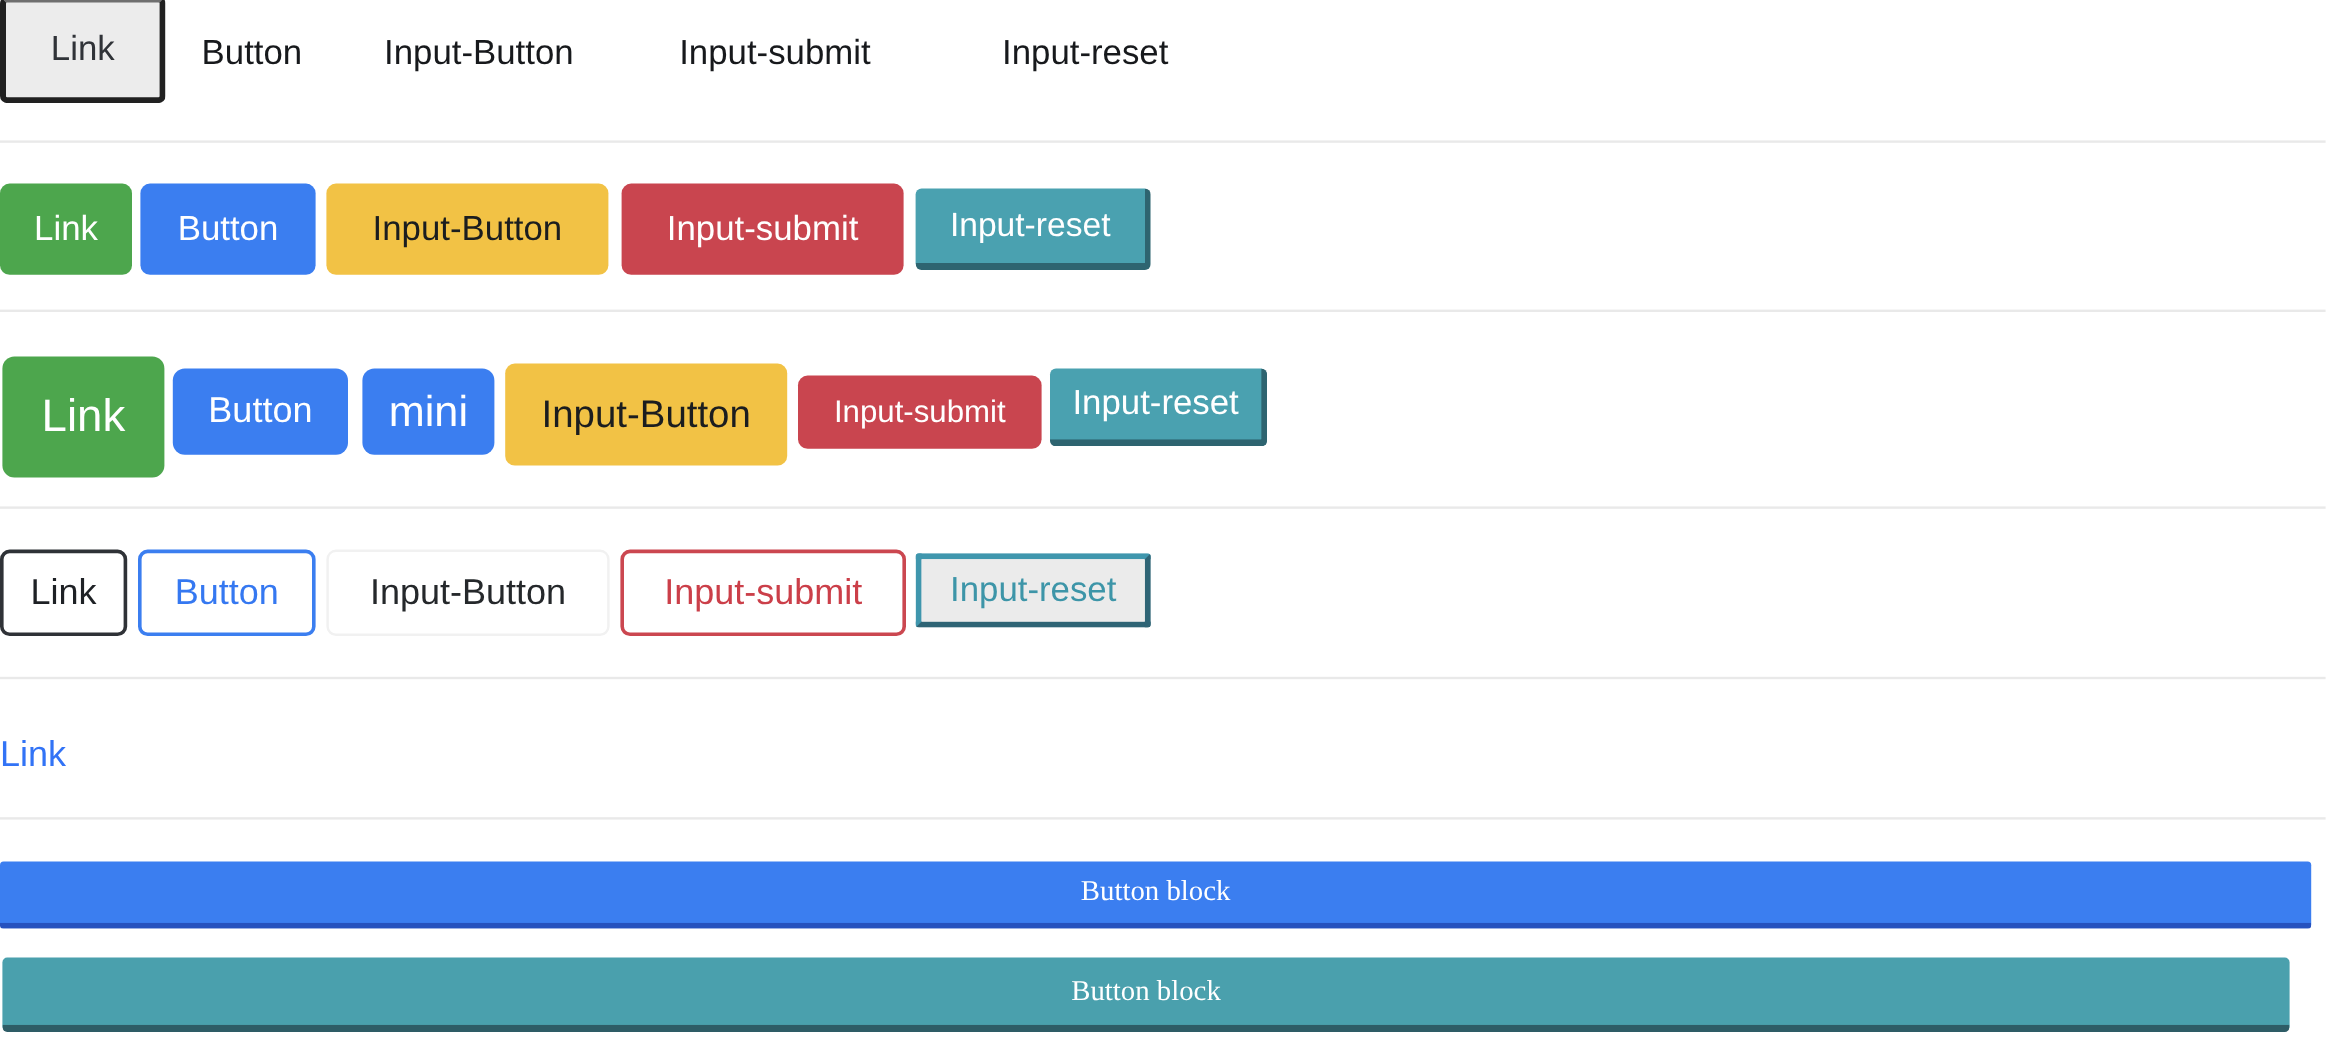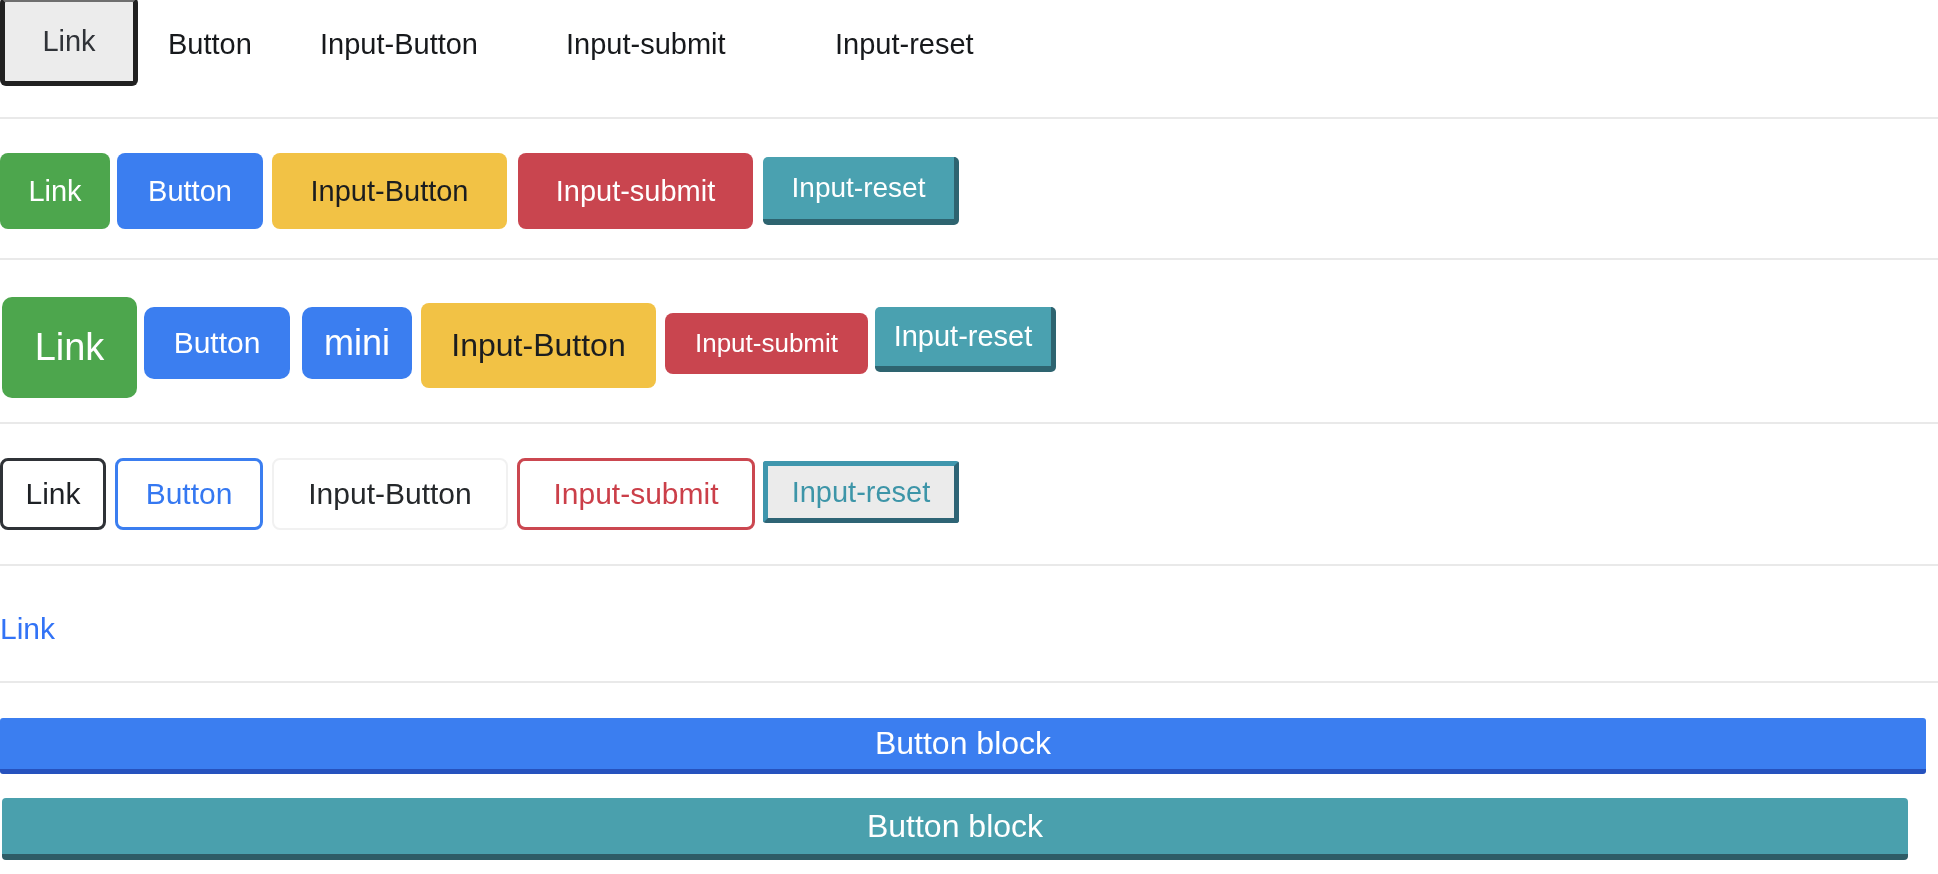--- a/index.html
+++ b/index.html
@@ -80,22 +80,22 @@
   .text-link {
     position: absolute; left: 0; top: 612px;
     color: #3273F6; font-size: 30px;
     cursor: pointer; text-decoration: none;
   }
 
   
   .block-btn {
     position: absolute; box-sizing: content-box;
     display: flex; align-items: center; justify-content: center;
-    color: #ffffff; font-size: 32px;
-    font-family: Liberation Sans, sans-serif;
+    color: #ffffff; font-size: 24px;
+    font-family: Liberation Serif, serif;
     cursor: pointer;
   }
   .block-blue {
     left: 0; top: 718px; width: 1914px; height: 49px;
     background: #3B7EF0;
     border: none; border-bottom: 5px solid #2652BE;
     border-radius: 3px;
   }
   .block-teal {
     left: 2px; top: 798px; width: 1894px; height: 54px;

